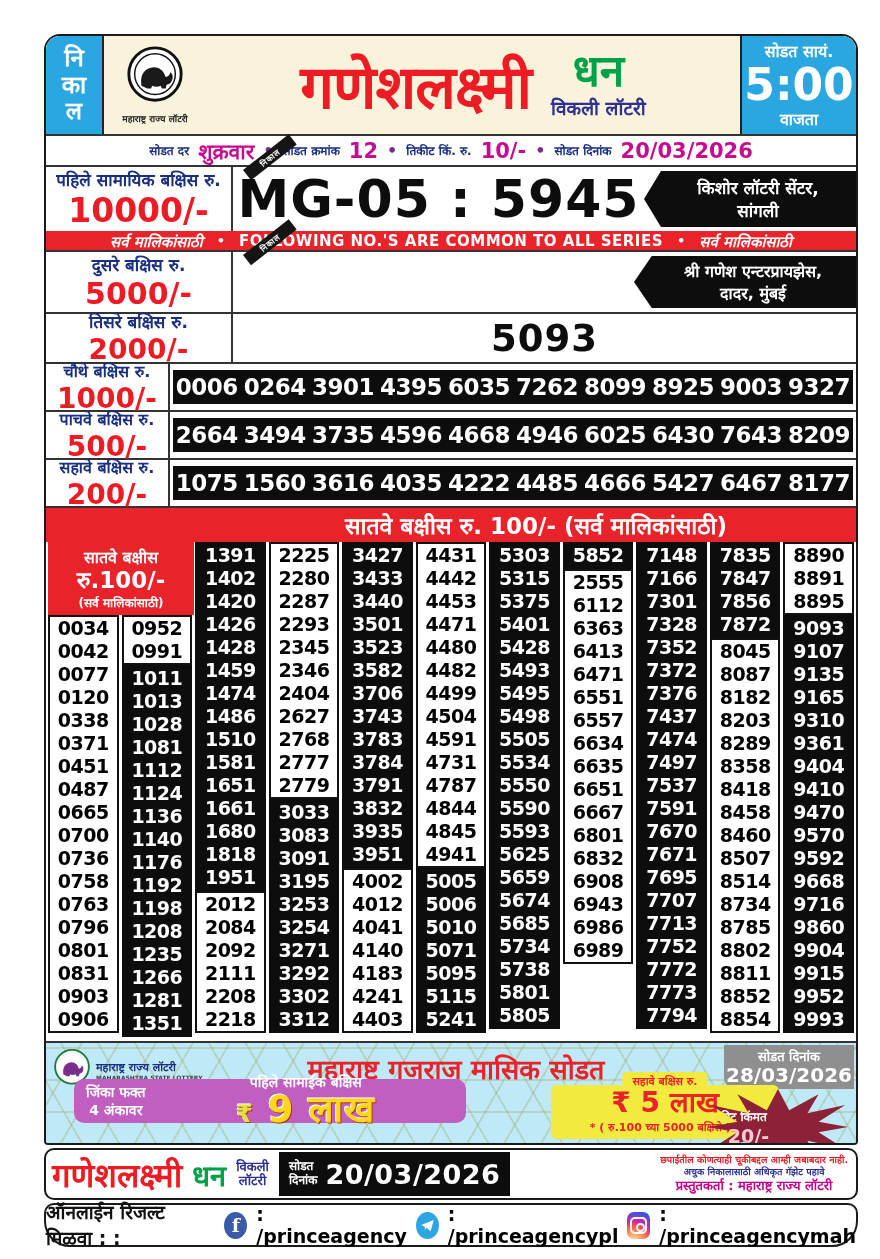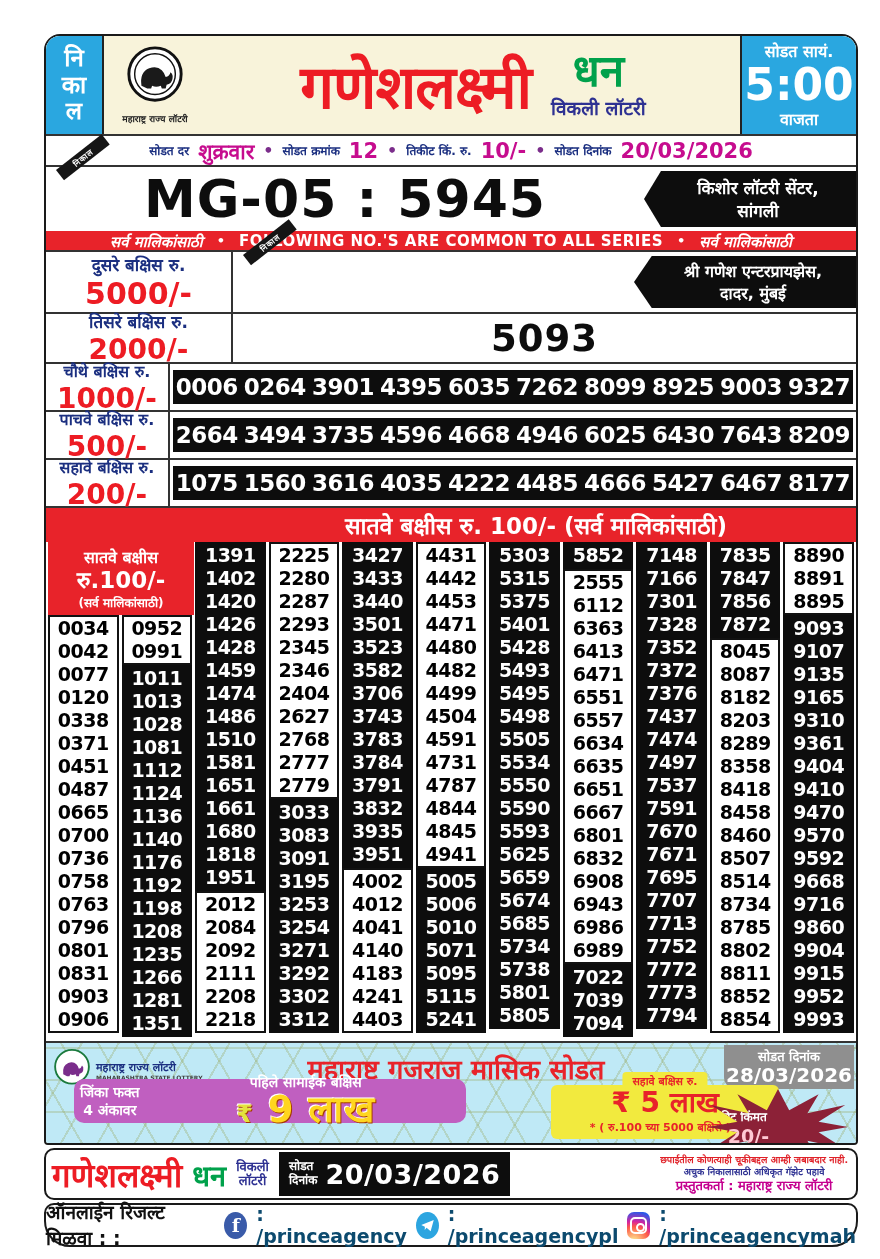--- a/index.html
+++ b/index.html
@@ -108,21 +108,21 @@
   .ad-logo-caps { display:flex; flex-direction:column; }
   .alc-1 { font-size:11px; font-weight:800; color:#1b2f80; }
   .alc-2 { font-size:6px; font-weight:700; color:#444; }
   .ad-title { position:absolute; left:190px; top:7px; width:440px; text-align:center;
               color:#e8232a; font-size:27px; font-weight:800; }
   .ad-date { position:absolute; right:2px; top:2px; width:130px; background:#8f8f8f; color:#fff;
              text-align:center; border-radius:0 0 0 12px; padding:2px 0 4px; }
   .ad-date-l { font-size:13px; font-weight:700; }
   .ad-date-v { font-size:20px; font-weight:800; line-height:1; }
   .purple { position:absolute; left:28px; top:36px; width:392px; height:44px; background:#c05fc0;
-            border-radius:10px; display:flex; align-items:center; padding:0 0; }
+            border-radius:10px; display:flex; align-items:center; padding:0 6px; }
   .win4 { color:#fff; font-size:14px; font-weight:700; text-align:center; line-height:1.3; padding:0 6px; white-space:nowrap; }
   .fp { flex:1; text-align:center; }
   .fp-label { color:#fff; font-size:14px; font-weight:700; margin-top:-2px; }
   .fp-amt { color:#ffd61f; font-size:37px; font-weight:800; line-height:1;
             text-shadow:1px 1px 0 #a33a00, -1px -1px 0 #fff; letter-spacing:1px; }
   .fp-rs { font-size:24px; color:#e3e23c; }
   .yellow { position:absolute; left:505px; top:42px; width:228px; height:54px; background:#f2ea3e;
             border-radius:6px; text-align:center; }
   .y-tab { position:absolute; top:-13px; left:50%; transform:translateX(-50%); background:#f2ea3e;
            padding:1px 10px; font-size:11px; color:#e8232a; font-weight:700; border-radius:4px; white-space:nowrap; }
@@ -145,21 +145,21 @@
   .fb-lbl { font-size:12px; font-weight:700; line-height:1.15; }
   .fb-date { font-size:27px; font-weight:800; letter-spacing:.5px; }
   .f-disc { margin-left:auto; text-align:center; line-height:1.25; padding-right:2px; }
   .fd-1 { color:#e02128; font-size:9.5px; font-weight:700; }
   .fd-2 { color:#2e3192; font-size:9.5px; font-weight:700; }
   .fd-3 { color:#c4008f; font-size:13px; font-weight:800; }
 
   .social { margin-top:3px; border:2px solid #1a1a1a; border-radius:10px 10px 26px 26px; height:44px;
             display:flex; align-items:center; justify-content:center; gap:9px; background:#fff; }
   .s-label { font-size:19px; font-weight:800; color:#111; }
-  .s-handle { font-size:19px; font-weight:800; color:#0c4a6e; }
+  .s-handle { font-size:19px; font-weight:800; color:#000000; }
   .icon-fb { width:27px; height:27px; border-radius:50%; background:#3a5ba9; color:#fff; display:flex;
              align-items:center; justify-content:center; font-size:19px; font-weight:800;
              font-family:"DejaVu Serif","Liberation Serif",serif; }
   .icon-tg { width:27px; height:27px; border-radius:50%; background:#2ca5e0; display:flex;
              align-items:center; justify-content:center; }
   .icon-ig { width:27px; height:27px; border-radius:7px; display:flex; align-items:center; justify-content:center;
              background:radial-gradient(circle at 30% 110%, #fdf497 0%, #fd5949 45%, #d6249f 60%, #285aeb 90%); }
   .ig-inner { width:17px; height:17px; border:2px solid #fff; border-radius:5px; position:relative; }
   .ig-inner::after { content:""; position:absolute; left:4px; top:4px; width:5px; height:5px;
                      border:2px solid #fff; border-radius:50%; }
@@ -208,20 +208,24 @@
       <span class="i-value">12</span>
       <span class="i-dot">•</span>
       <span class="i-label">तिकीट किं. रु.</span>
       <span class="i-value">10/-</span>
       <span class="i-dot">•</span>
       <span class="i-label">सोडत दिनांक</span>
       <span class="i-value">20/03/2026</span>
     </div>
 
     <div class="prow row1">
+      <div class="p-label">
+        <span class="pl-1">पहिले सामायिक बक्षिस रु.</span>
+        <span class="pl-2">10000/-</span>
+      </div>
       <div class="p-num">
         <span class="ribbon">निकाल</span>
         <span>MG-05 : 5945</span>
       </div>
       <div class="p-seller">
         <span>किशोर लॉटरी सेंटर,</span>
         <span>सांगली</span>
       </div>
     </div>
 
@@ -515,25 +519,20 @@
               <div class="g-cell">6635</div>
               <div class="g-cell">6651</div>
               <div class="g-cell">6667</div>
               <div class="g-cell">6801</div>
               <div class="g-cell">6832</div>
               <div class="g-cell">6908</div>
               <div class="g-cell">6943</div>
               <div class="g-cell">6986</div>
               <div class="g-cell">6989</div>
             </div>
-            <div class="seg seg-b">
-              <div class="g-cell">7022</div>
-              <div class="g-cell">7039</div>
-              <div class="g-cell">7094</div>
-            </div>
           </div>
           <div class="g-col">
             <div class="seg seg-b">
               <div class="g-cell">7148</div>
               <div class="g-cell">7166</div>
               <div class="g-cell">7301</div>
               <div class="g-cell">7328</div>
               <div class="g-cell">7352</div>
               <div class="g-cell">7372</div>
               <div class="g-cell">7376</div>

